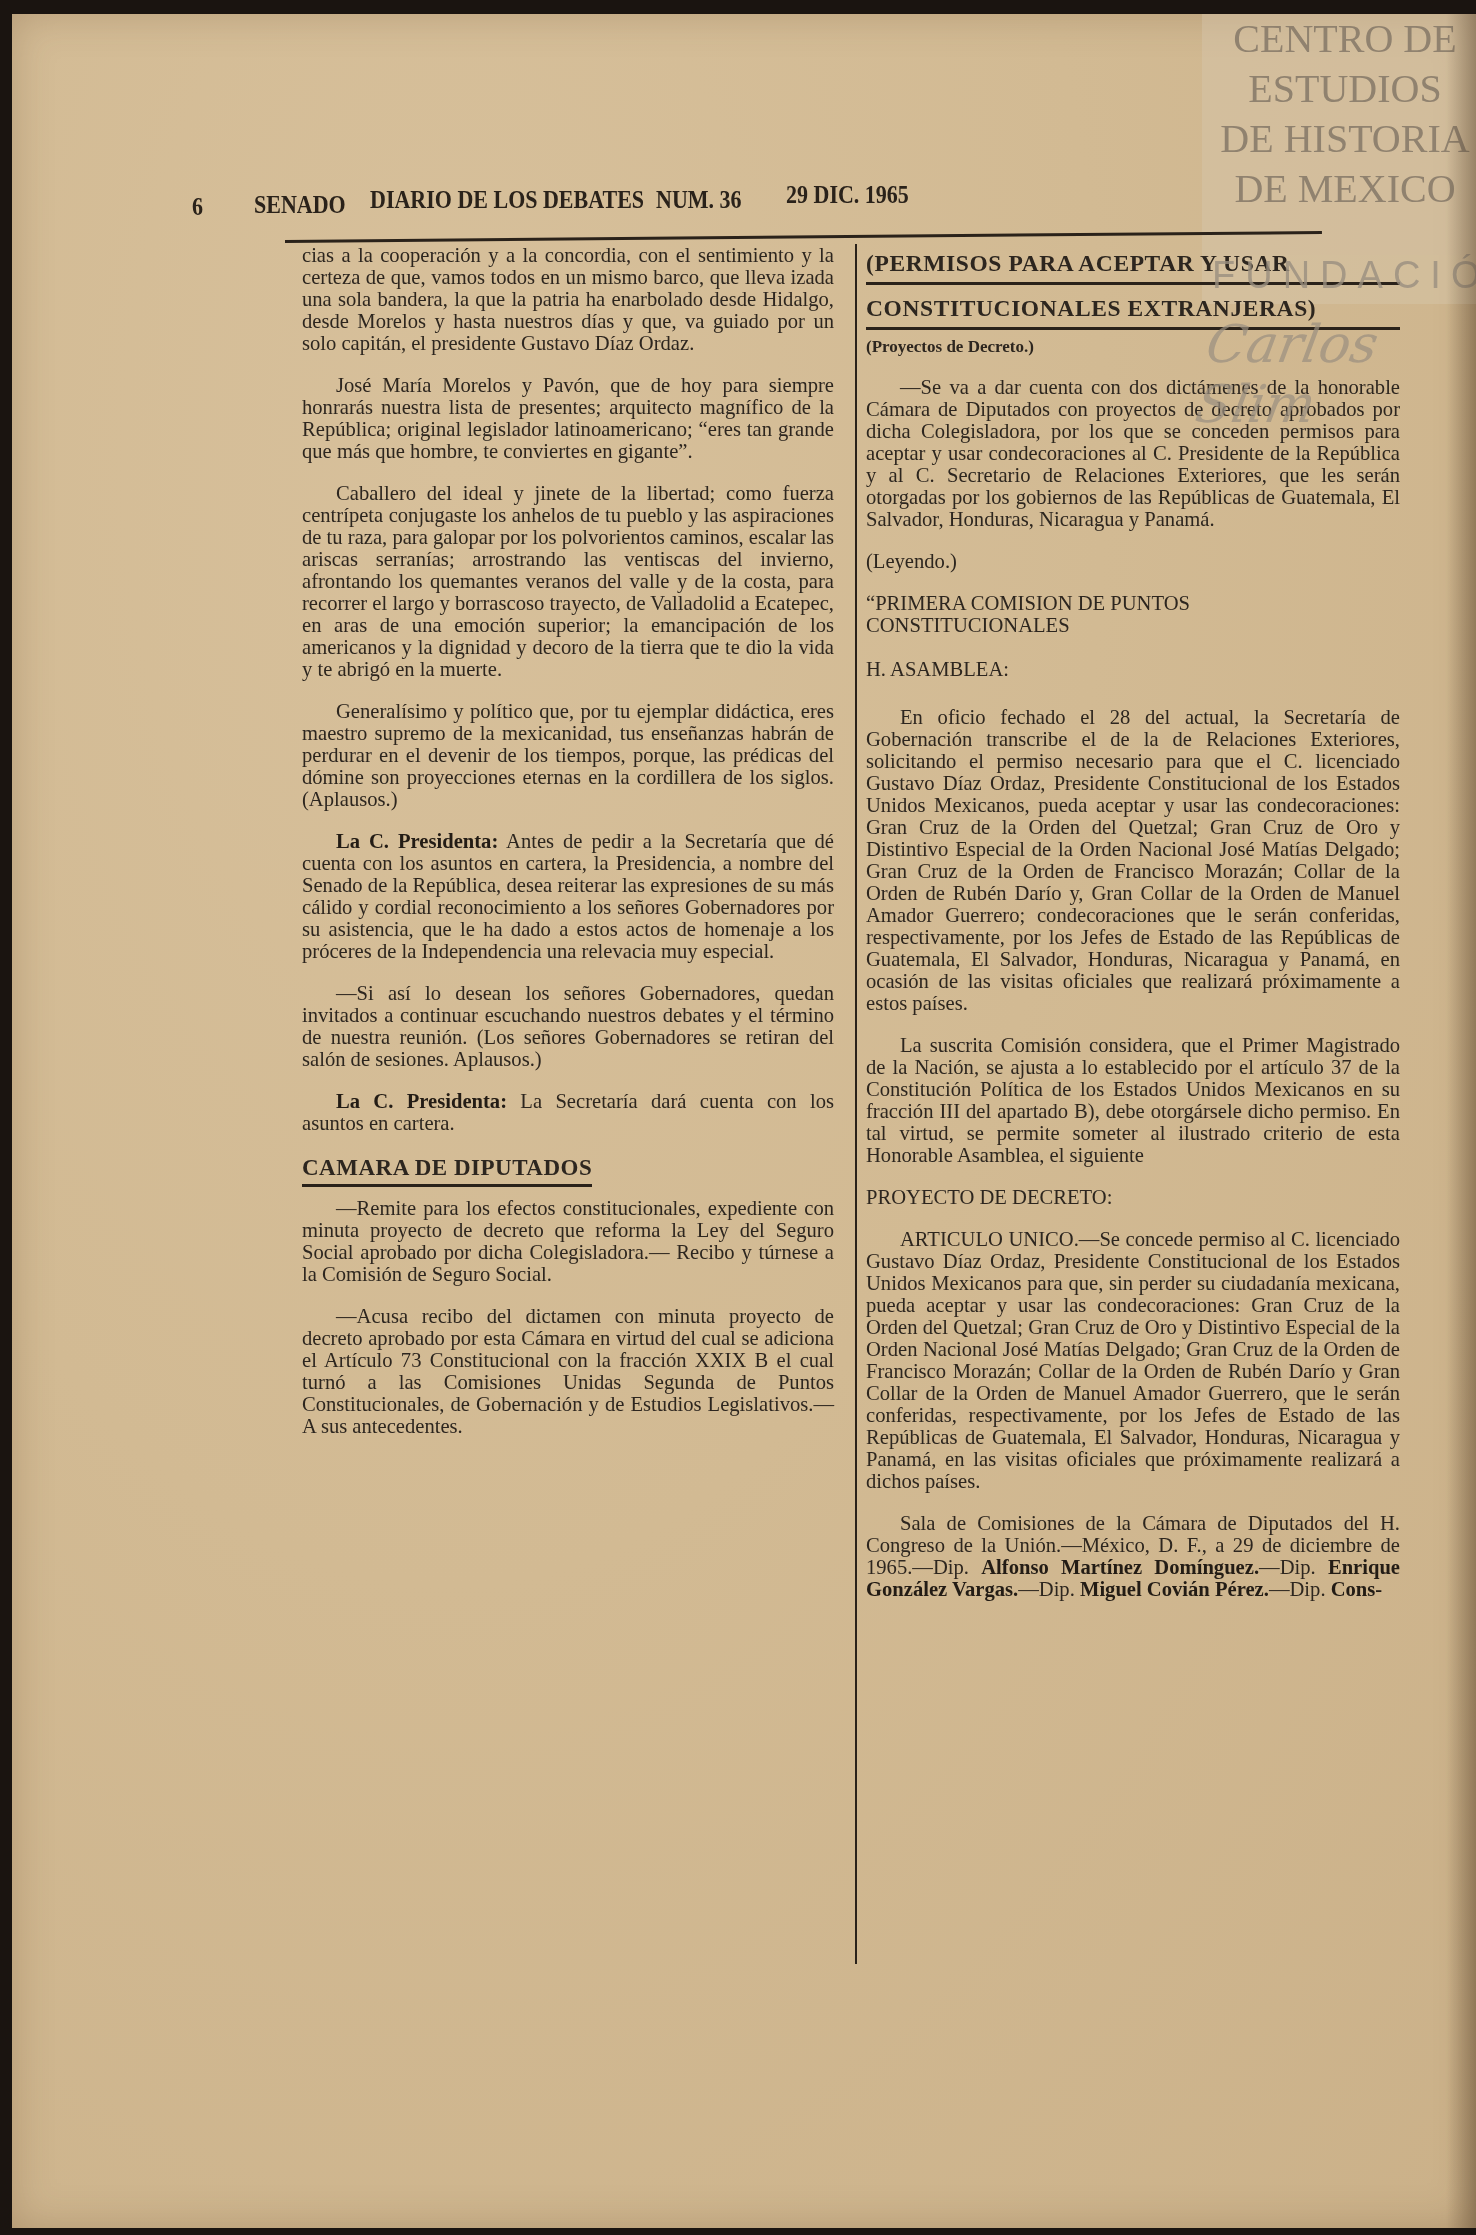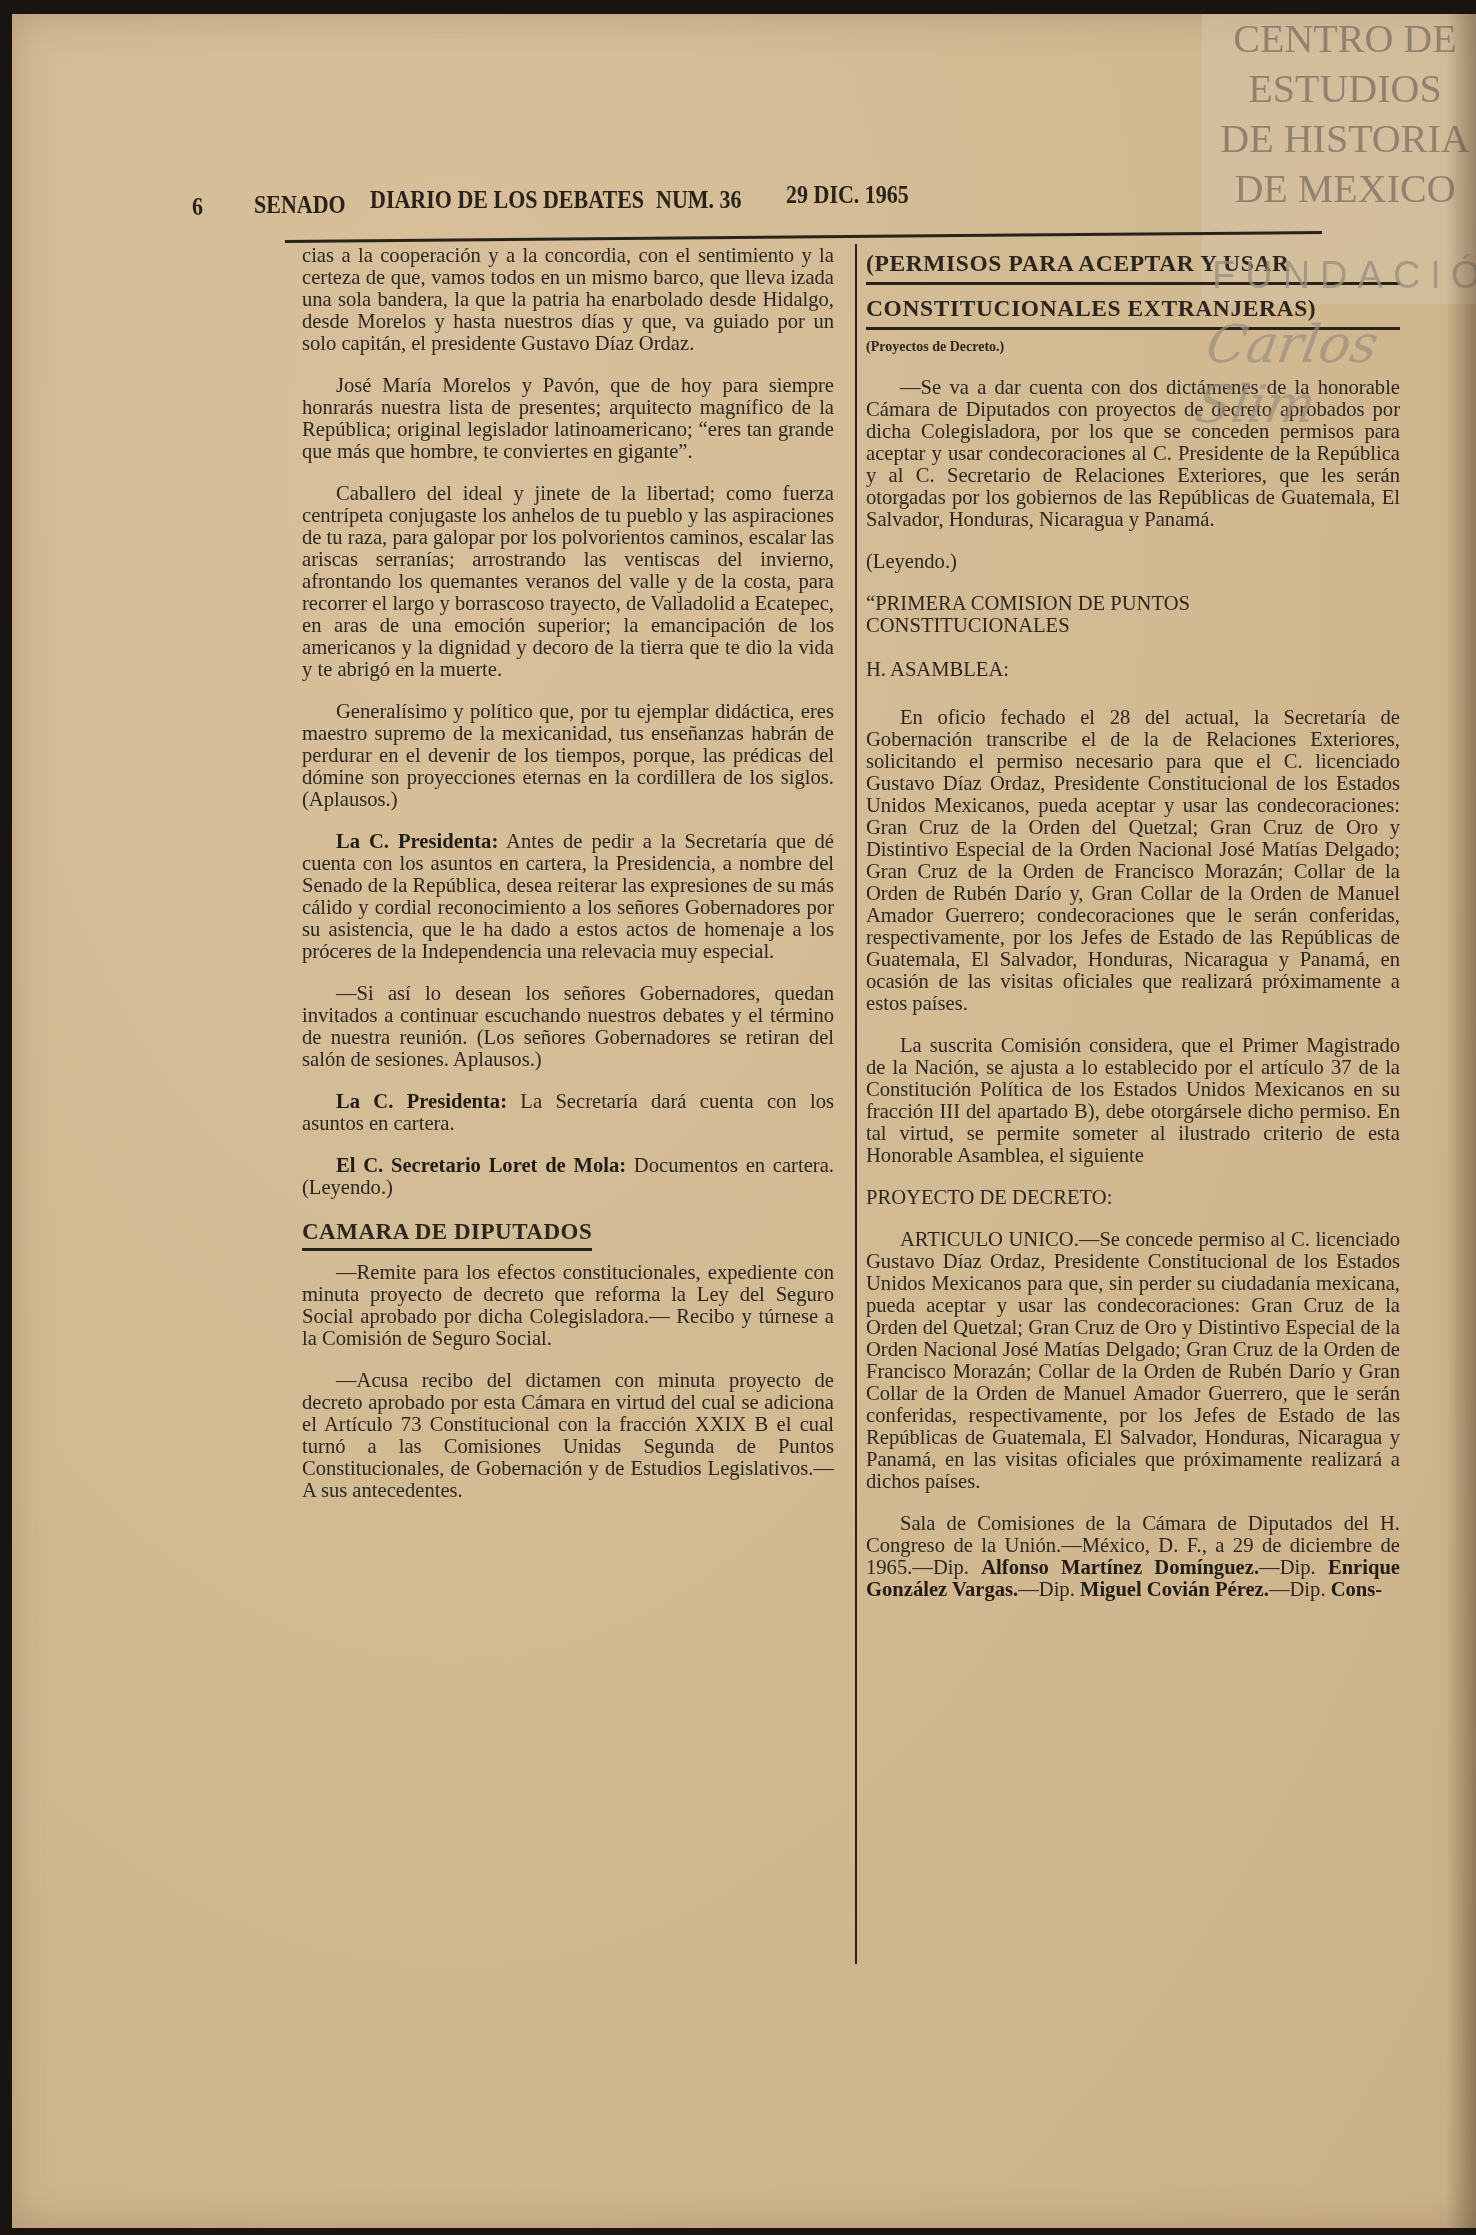--- a/index.html
+++ b/index.html
@@ -40,21 +40,21 @@
   .col-right { left:854px; top:232px; width:534px; }
   .divider { position:absolute; left:843px; top:230px; width:2px; height:1720px; background:#2a221a; }
 
   p { margin:0 0 20px 0; text-indent:34px; }
   p.noind { text-indent:0; }
   b { color:#231c15; }
   .section-title { font-weight:bold; font-size:23px; line-height:28px; letter-spacing:0.5px; margin:0 0 10px 0; }
   .section-title .u { display:inline-block; border-bottom:3px solid #2a221a; padding-bottom:2px; }
   .big-title { font-weight:bold; font-size:23.5px; line-height:30px; letter-spacing:0.6px; }
   .big-title div { border-bottom:3px solid #2a221a; padding:2px 0 4px 0; margin-bottom:6px; }
-  .subt { font-weight:bold; font-size:14px; margin:4px 0 18px 0; }
+  .subt { font-weight:bold; font-size:17px; margin:4px 0 18px 0; }
   .center { text-align:left; text-indent:0; }
   .right { text-align:left; text-indent:0; }
 </style>
 </head>
 <body>
 
 <div class="page">
 
   <div class="watermark">
     <div class="wm-line">CENTRO DE</div>
@@ -73,21 +73,20 @@
   <div class="hdr-rule"></div>
 
   <div class="col col-left">
     <p class="noind">cias a la cooperación y a la concordia, con el sentimiento y la certeza de que, vamos todos en un mismo barco, que lleva izada una sola bandera, la que la patria ha enarbolado desde Hidalgo, desde Morelos y hasta nuestros días y que, va guiado por un solo capitán, el presidente Gustavo Díaz Ordaz.</p>
     <p>José María Morelos y Pavón, que de hoy para siempre honrarás nuestra lista de presentes; arquitecto magnífico de la República; original legislador latinoamericano; “eres tan grande que más que hombre, te conviertes en gigante”.</p>
     <p>Caballero del ideal y jinete de la libertad; como fuerza centrípeta conjugaste los anhelos de tu pueblo y las aspiraciones de tu raza, para galopar por los polvorientos caminos, escalar las ariscas serranías; arrostrando las ventiscas del invierno, afrontando los quemantes veranos del valle y de la costa, para recorrer el largo y borrascoso trayecto, de Valladolid a Ecatepec, en aras de una emoción superior; la emancipación de los americanos y la dignidad y decoro de la tierra que te dio la vida y te abrigó en la muerte.</p>
     <p>Generalísimo y político que, por tu ejemplar didáctica, eres maestro supremo de la mexicanidad, tus enseñanzas habrán de perdurar en el devenir de los tiempos, porque, las prédicas del dómine son proyecciones eternas en la cordillera de los siglos. (Aplausos.)</p>
     <p><b>La C. Presidenta:</b><span> Antes de pedir a la Secretaría que dé cuenta con los asuntos en cartera, la Presidencia, a nombre del Senado de la República, desea reiterar las expresiones de su más cálido y cordial reconocimiento a los señores Gobernadores por su asistencia, que le ha dado a estos actos de homenaje a los próceres de la Independencia una relevacia muy especial.</span></p>
     <p>—Si así lo desean los señores Gobernadores, quedan invitados a continuar escuchando nuestros debates y el término de nuestra reunión. (Los señores Gobernadores se retiran del salón de sesiones. Aplausos.)</p>
     <p><b>La C. Presidenta:</b><span> La Secretaría dará cuenta con los asuntos en cartera.</span></p>
-    <p><b>El C. Secretario Loret de Mola:</b><span> Documentos en cartera. (Leyendo.)</span></p>
     <div class="section-title"><span class="u">CAMARA DE DIPUTADOS</span></div>
     <p>—Remite para los efectos constitucionales, expediente con minuta proyecto de decreto que reforma la Ley del Seguro Social aprobado por dicha Colegisladora.— Recibo y túrnese a la Comisión de Seguro Social.</p>
     <p>—Acusa recibo del dictamen con minuta proyecto de decreto aprobado por esta Cámara en virtud del cual se adiciona el Artículo 73 Constitucional con la fracción XXIX B el cual turnó a las Comisiones Unidas Segunda de Puntos Constitucionales, de Gobernación y de Estudios Legislativos.— A sus antecedentes.</p>
   </div>
 
   <div class="divider"></div>
 
   <div class="col col-right">
     <div class="big-title">
       <div>(PERMISOS PARA ACEPTAR Y USAR</div>

